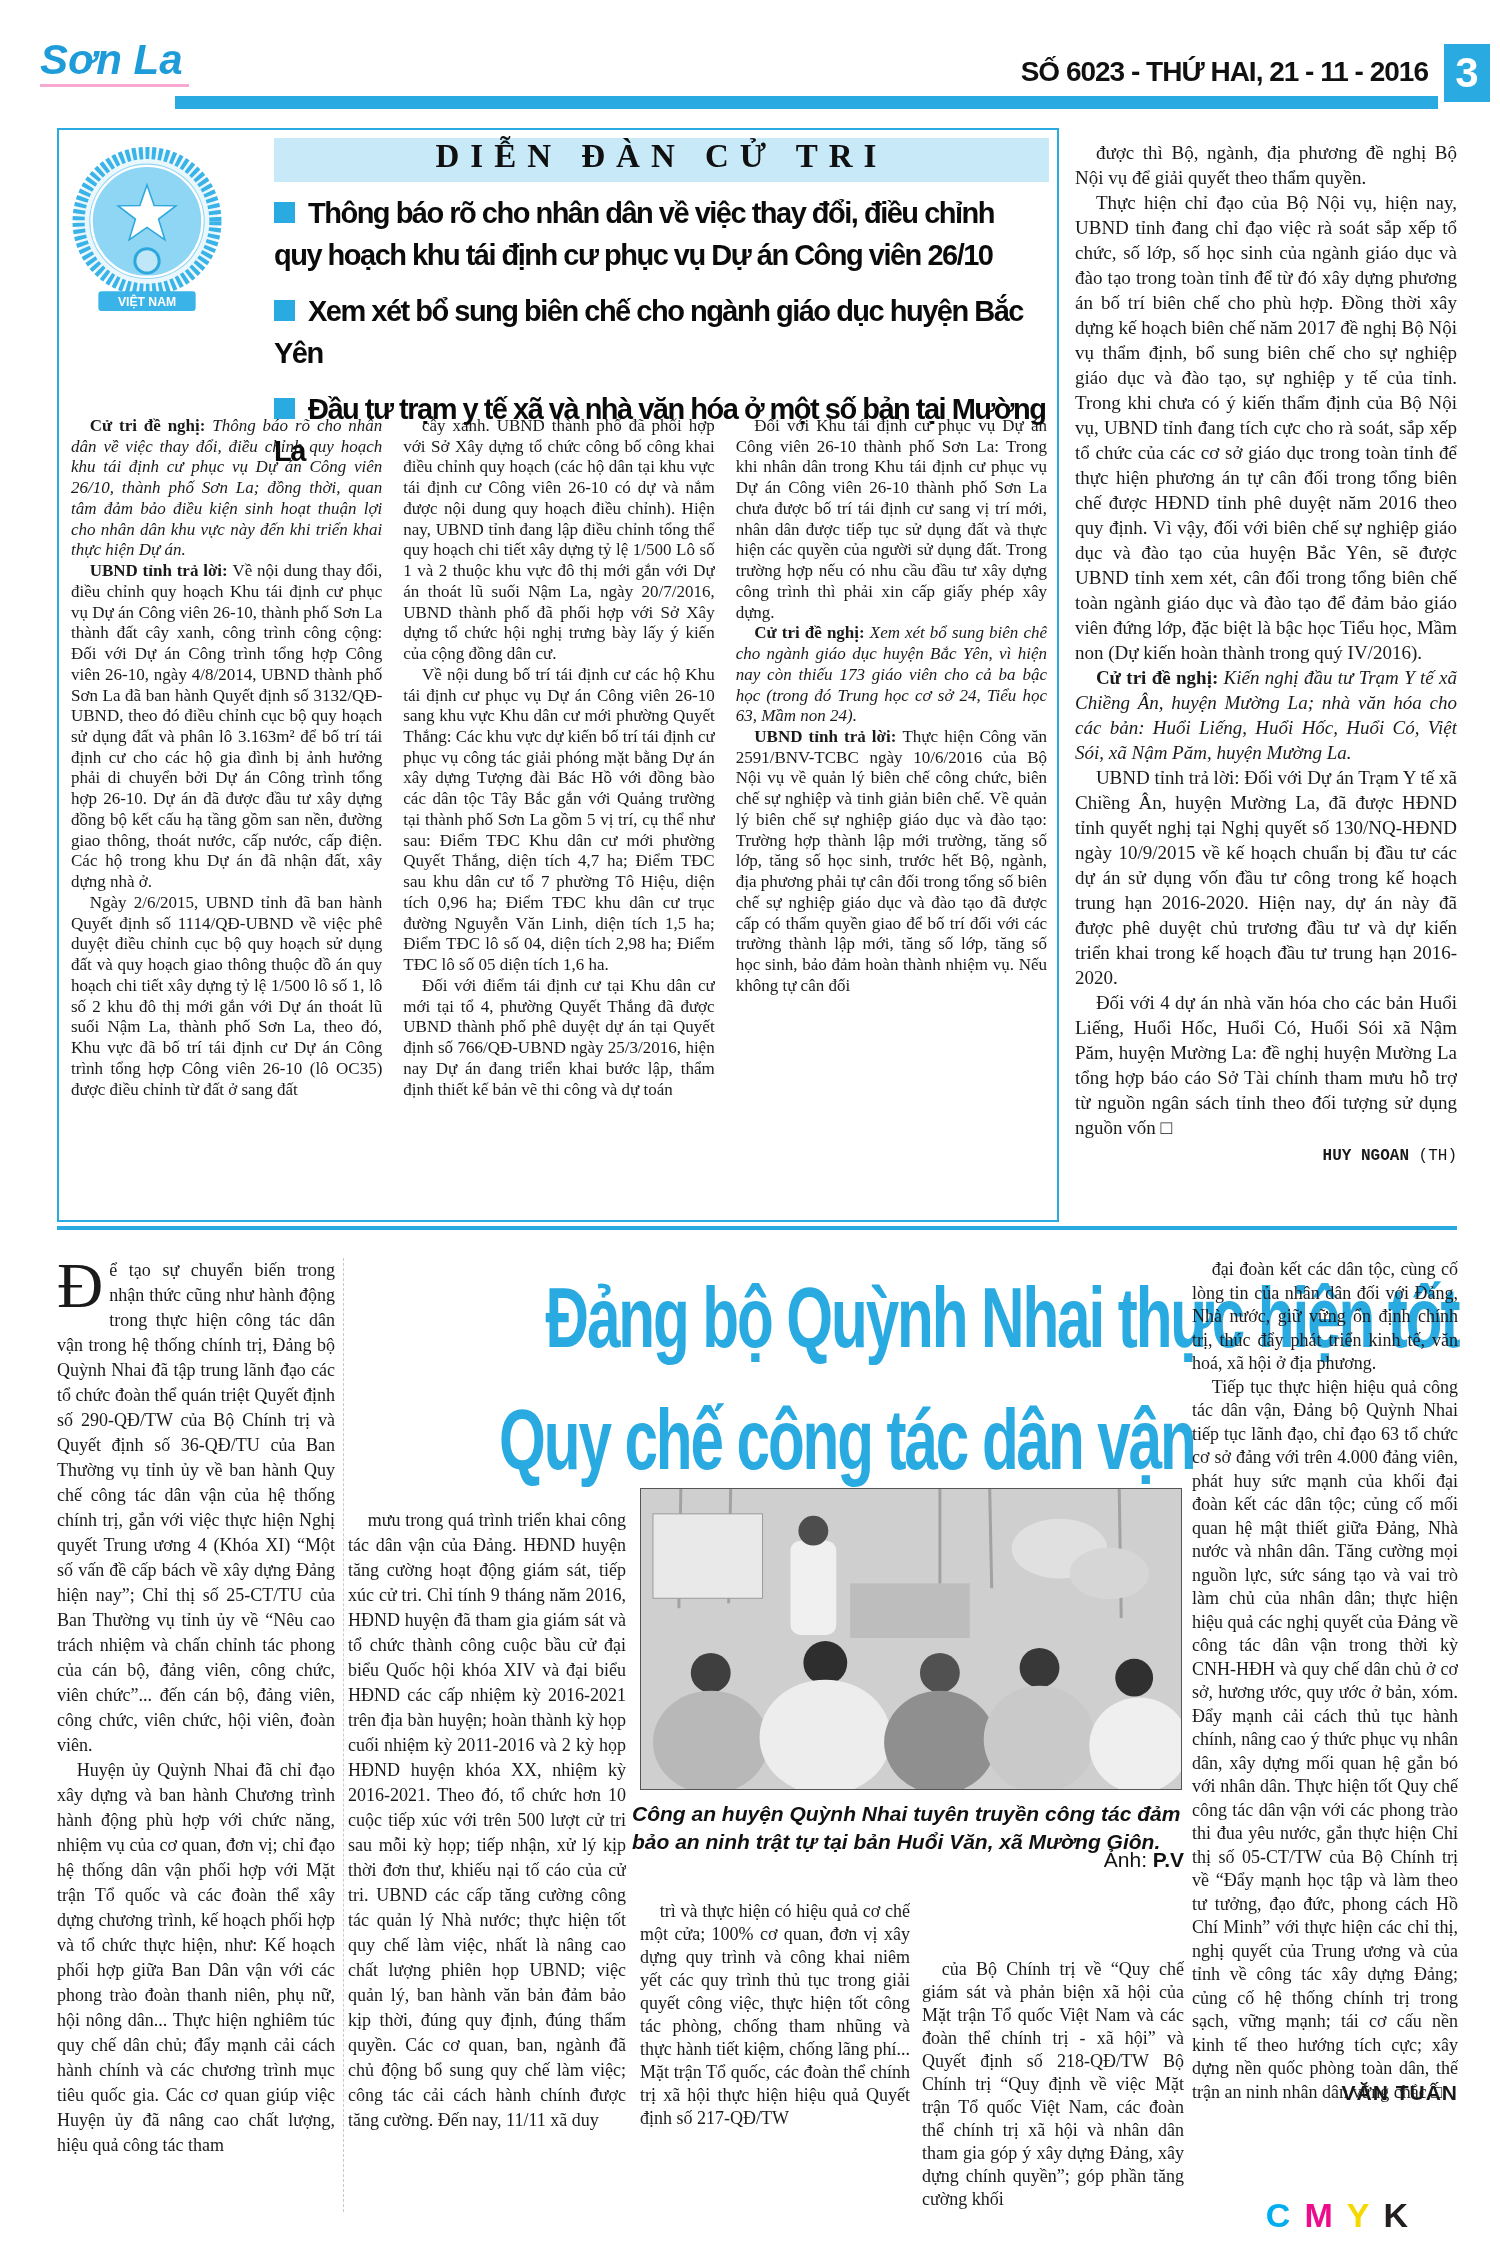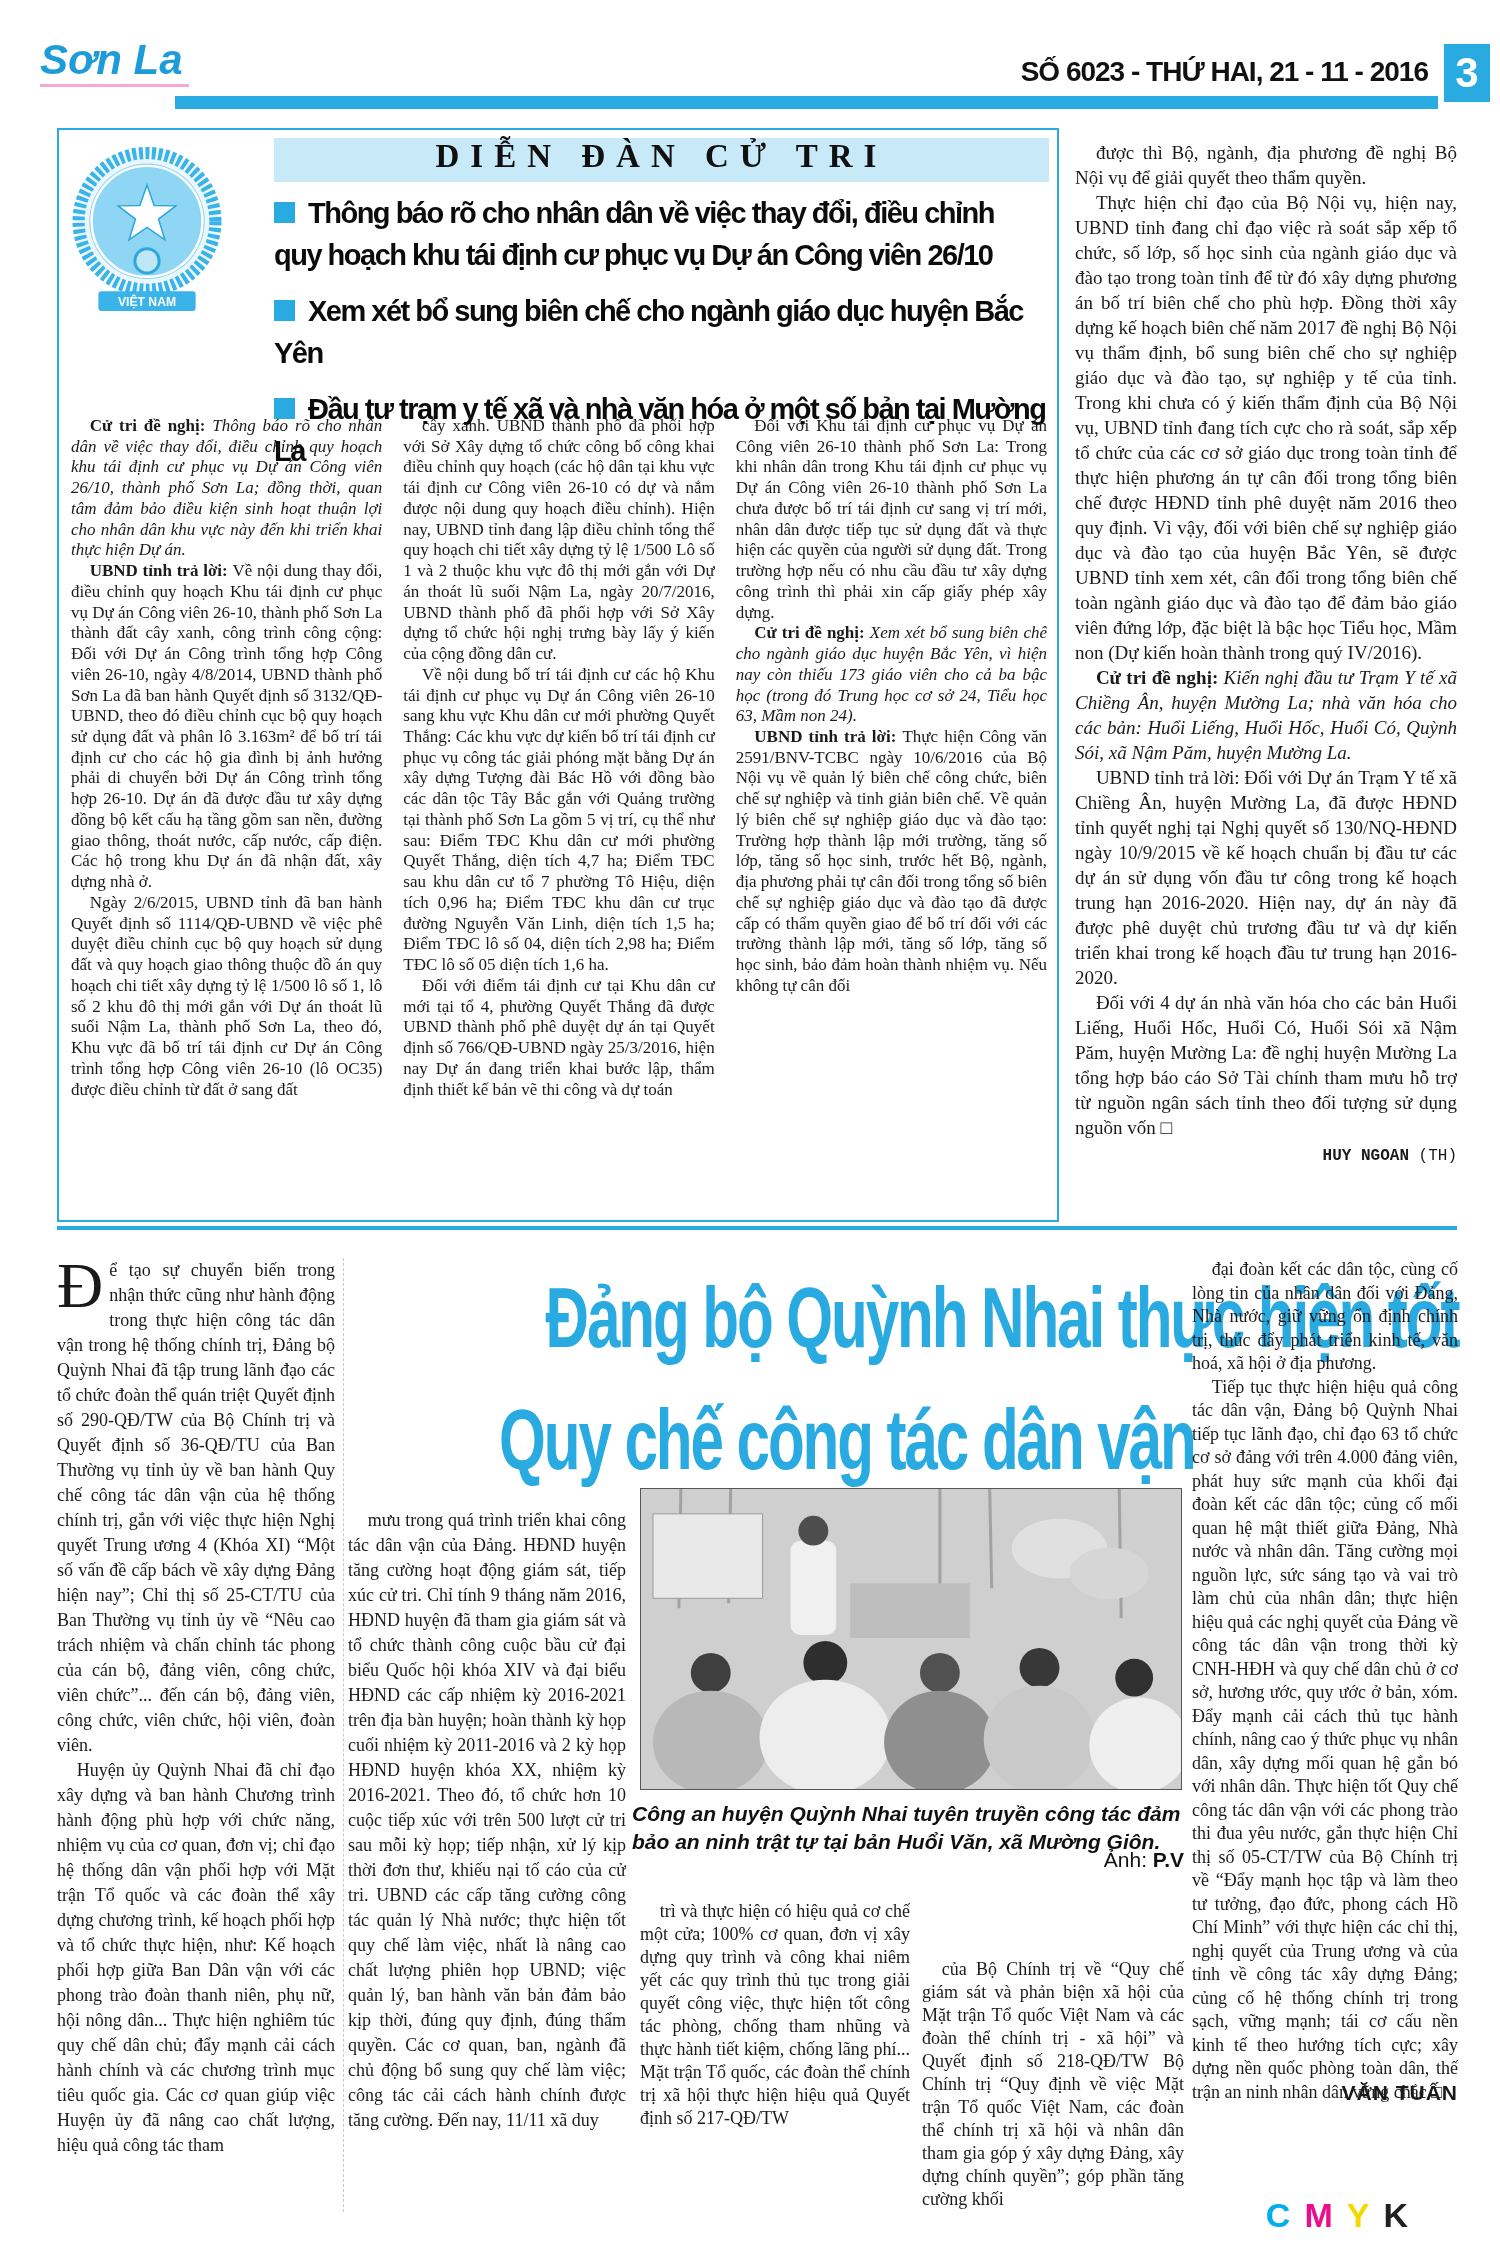--- a/index.html
+++ b/index.html
@@ -122,21 +122,21 @@
           <p><b class="lead">Cử tri đề nghị: </b><span class="it">Xem xét bổ sung biên chế cho ngành giáo dục huyện Bắc Yên, vì hiện nay còn thiếu 173 giáo viên cho cả ba bậc học (trong đó Trung học cơ sở 24, Tiểu học 63, Mầm non 24).</span></p>
           <p><b class="lead">UBND tỉnh trả lời: </b><span>Thực hiện Công văn 2591/BNV-TCBC ngày 10/6/2016 của Bộ Nội vụ về quản lý biên chế công chức, biên chế sự nghiệp và tinh giản biên chế. Về quản lý biên chế sự nghiệp giáo dục và đào tạo: Trường hợp thành lập mới trường, tăng số lớp, tăng số học sinh, trước hết Bộ, ngành, địa phương phải tự cân đối trong tổng số biên chế sự nghiệp giáo dục và đào tạo đã được cấp có thẩm quyền giao để bố trí đối với các trường thành lập mới, tăng số lớp, tăng số học sinh, bảo đảm hoàn thành nhiệm vụ. Nếu không tự cân đối</span></p>
         </div>
     </div>
   </div>
 
   <div class="a1col4">
     <div>
         <p><span>được thì Bộ, ngành, địa phương đề nghị Bộ Nội vụ để giải quyết theo thẩm quyền.</span></p>
         <p><span>Thực hiện chỉ đạo của Bộ Nội vụ, hiện nay, UBND tỉnh đang chỉ đạo việc rà soát sắp xếp tổ chức, số lớp, số học sinh của ngành giáo dục và đào tạo trong toàn tỉnh để từ đó xây dựng phương án bố trí biên chế cho phù hợp. Đồng thời xây dựng kế hoạch biên chế năm 2017 đề nghị Bộ Nội vụ thẩm định, bổ sung biên chế cho sự nghiệp giáo dục và đào tạo, sự nghiệp y tế của tỉnh. Trong khi chưa có ý kiến thẩm định của Bộ Nội vụ, UBND tỉnh đang tích cực cho rà soát, sắp xếp tổ chức của các cơ sở giáo dục trong toàn tỉnh để thực hiện phương án tự cân đối trong tổng biên chế được HĐND tỉnh phê duyệt năm 2016 theo quy định. Vì vậy, đối với biên chế sự nghiệp giáo dục và đào tạo của huyện Bắc Yên, sẽ được UBND tỉnh xem xét, cân đối trong tổng biên chế toàn ngành giáo dục và đào tạo để đảm bảo giáo viên đứng lớp, đặc biệt là bậc học Tiểu học, Mầm non (Dự kiến hoàn thành trong quý IV/2016).</span></p>
-        <p><b class="lead">Cử tri đề nghị: </b><span class="it">Kiến nghị đầu tư Trạm Y tế xã Chiềng Ân, huyện Mường La; nhà văn hóa cho các bản: Huổi Liếng, Huổi Hốc, Huổi Có, Quỳnh Sói, xã Nậm Păm, huyện Mường La.</span></p>
+        <p><b class="lead">Cử tri đề nghị: </b><span class="it">Kiến nghị đầu tư Trạm Y tế xã Chiềng Ân, huyện Mường La; nhà văn hóa cho các bản: Huổi Liếng, Huổi Hốc, Huổi Có, Việt Sói, xã Nậm Păm, huyện Mường La.</span></p>
         <p><span>UBND tỉnh trả lời: Đối với Dự án Trạm Y tế xã Chiềng Ân, huyện Mường La, đã được HĐND tỉnh quyết nghị tại Nghị quyết số 130/NQ-HĐND ngày 10/9/2015 về kế hoạch chuẩn bị đầu tư các dự án sử dụng vốn đầu tư công trong kế hoạch trung hạn 2016-2020. Hiện nay, dự án này đã được phê duyệt chủ trương đầu tư và dự kiến triển khai trong kế hoạch đầu tư trung hạn 2016-2020.</span></p>
         <p><span>Đối với 4 dự án nhà văn hóa cho các bản Huổi Liếng, Huổi Hốc, Huổi Có, Huổi Sói xã Nậm Păm, huyện Mường La: đề nghị huyện Mường La tổng hợp báo cáo Sở Tài chính tham mưu hỗ trợ từ nguồn ngân sách tỉnh theo đối tượng sử dụng nguồn vốn □</span></p>
       </div>
     <div class="byline1">
       <span class="bn">HUY NGOAN</span>
       <span class="bs">(TH)</span>
     </div>
   </div>
 
   <div class="midrule"></div>

